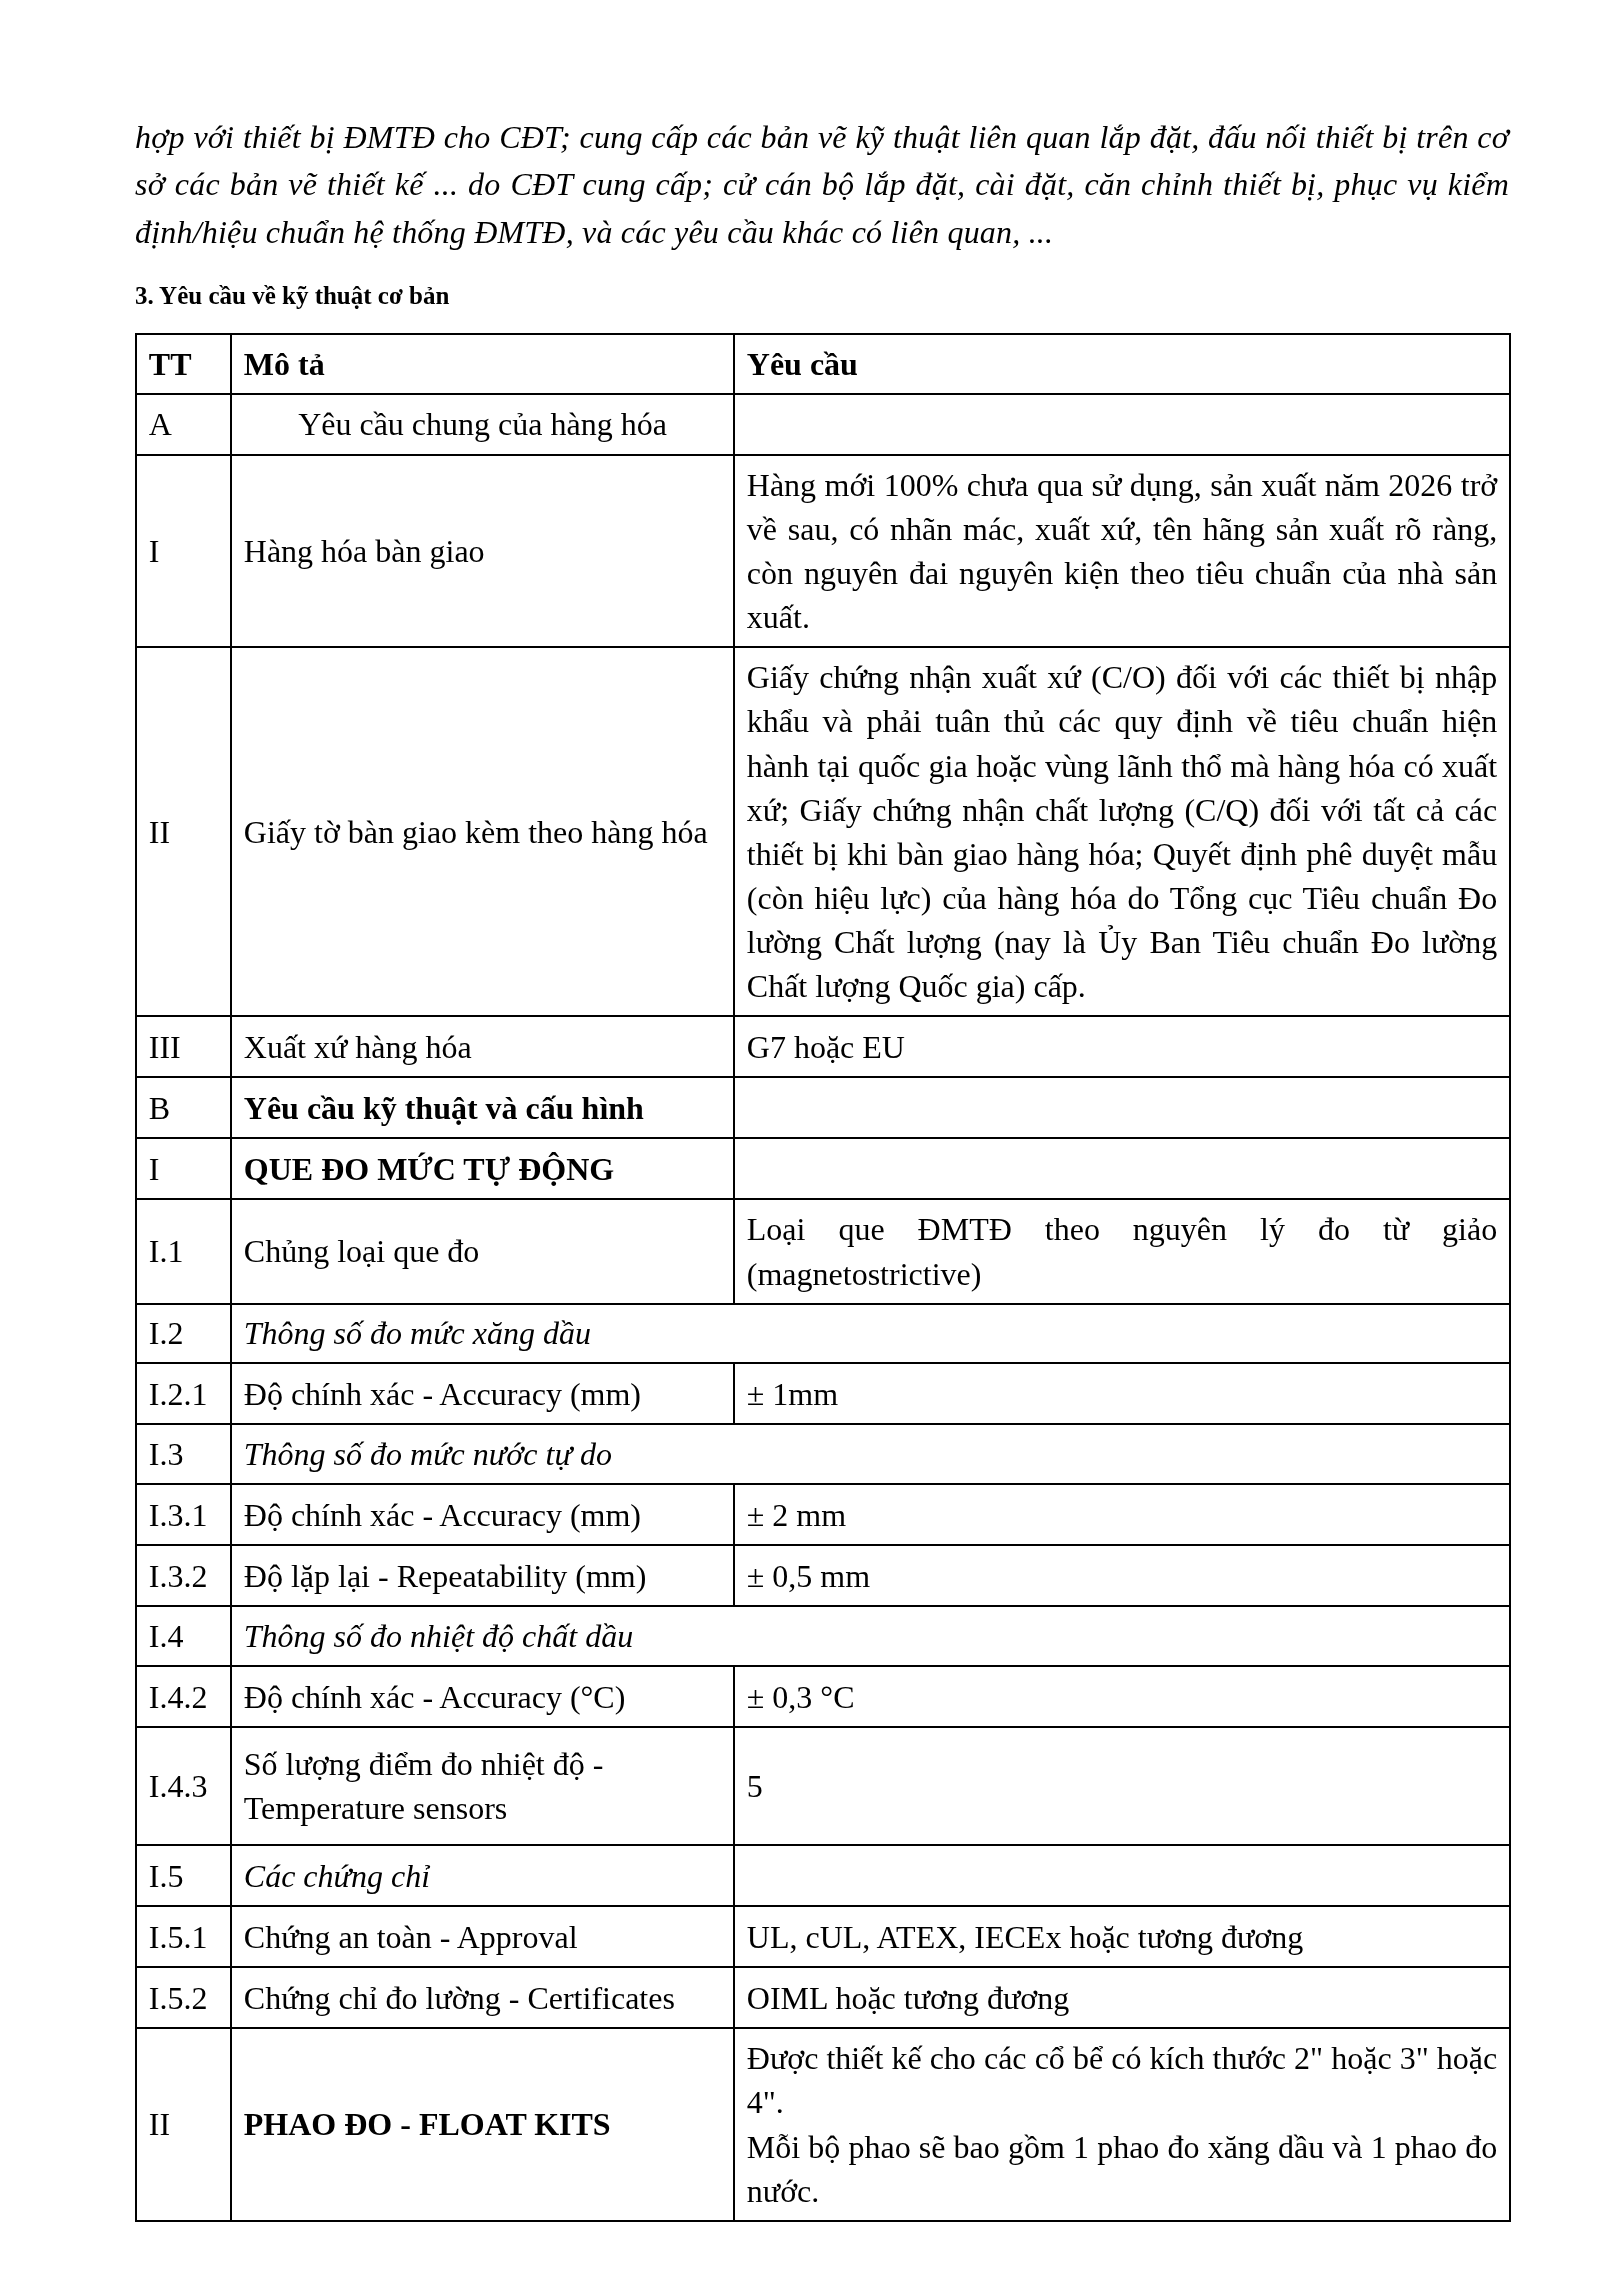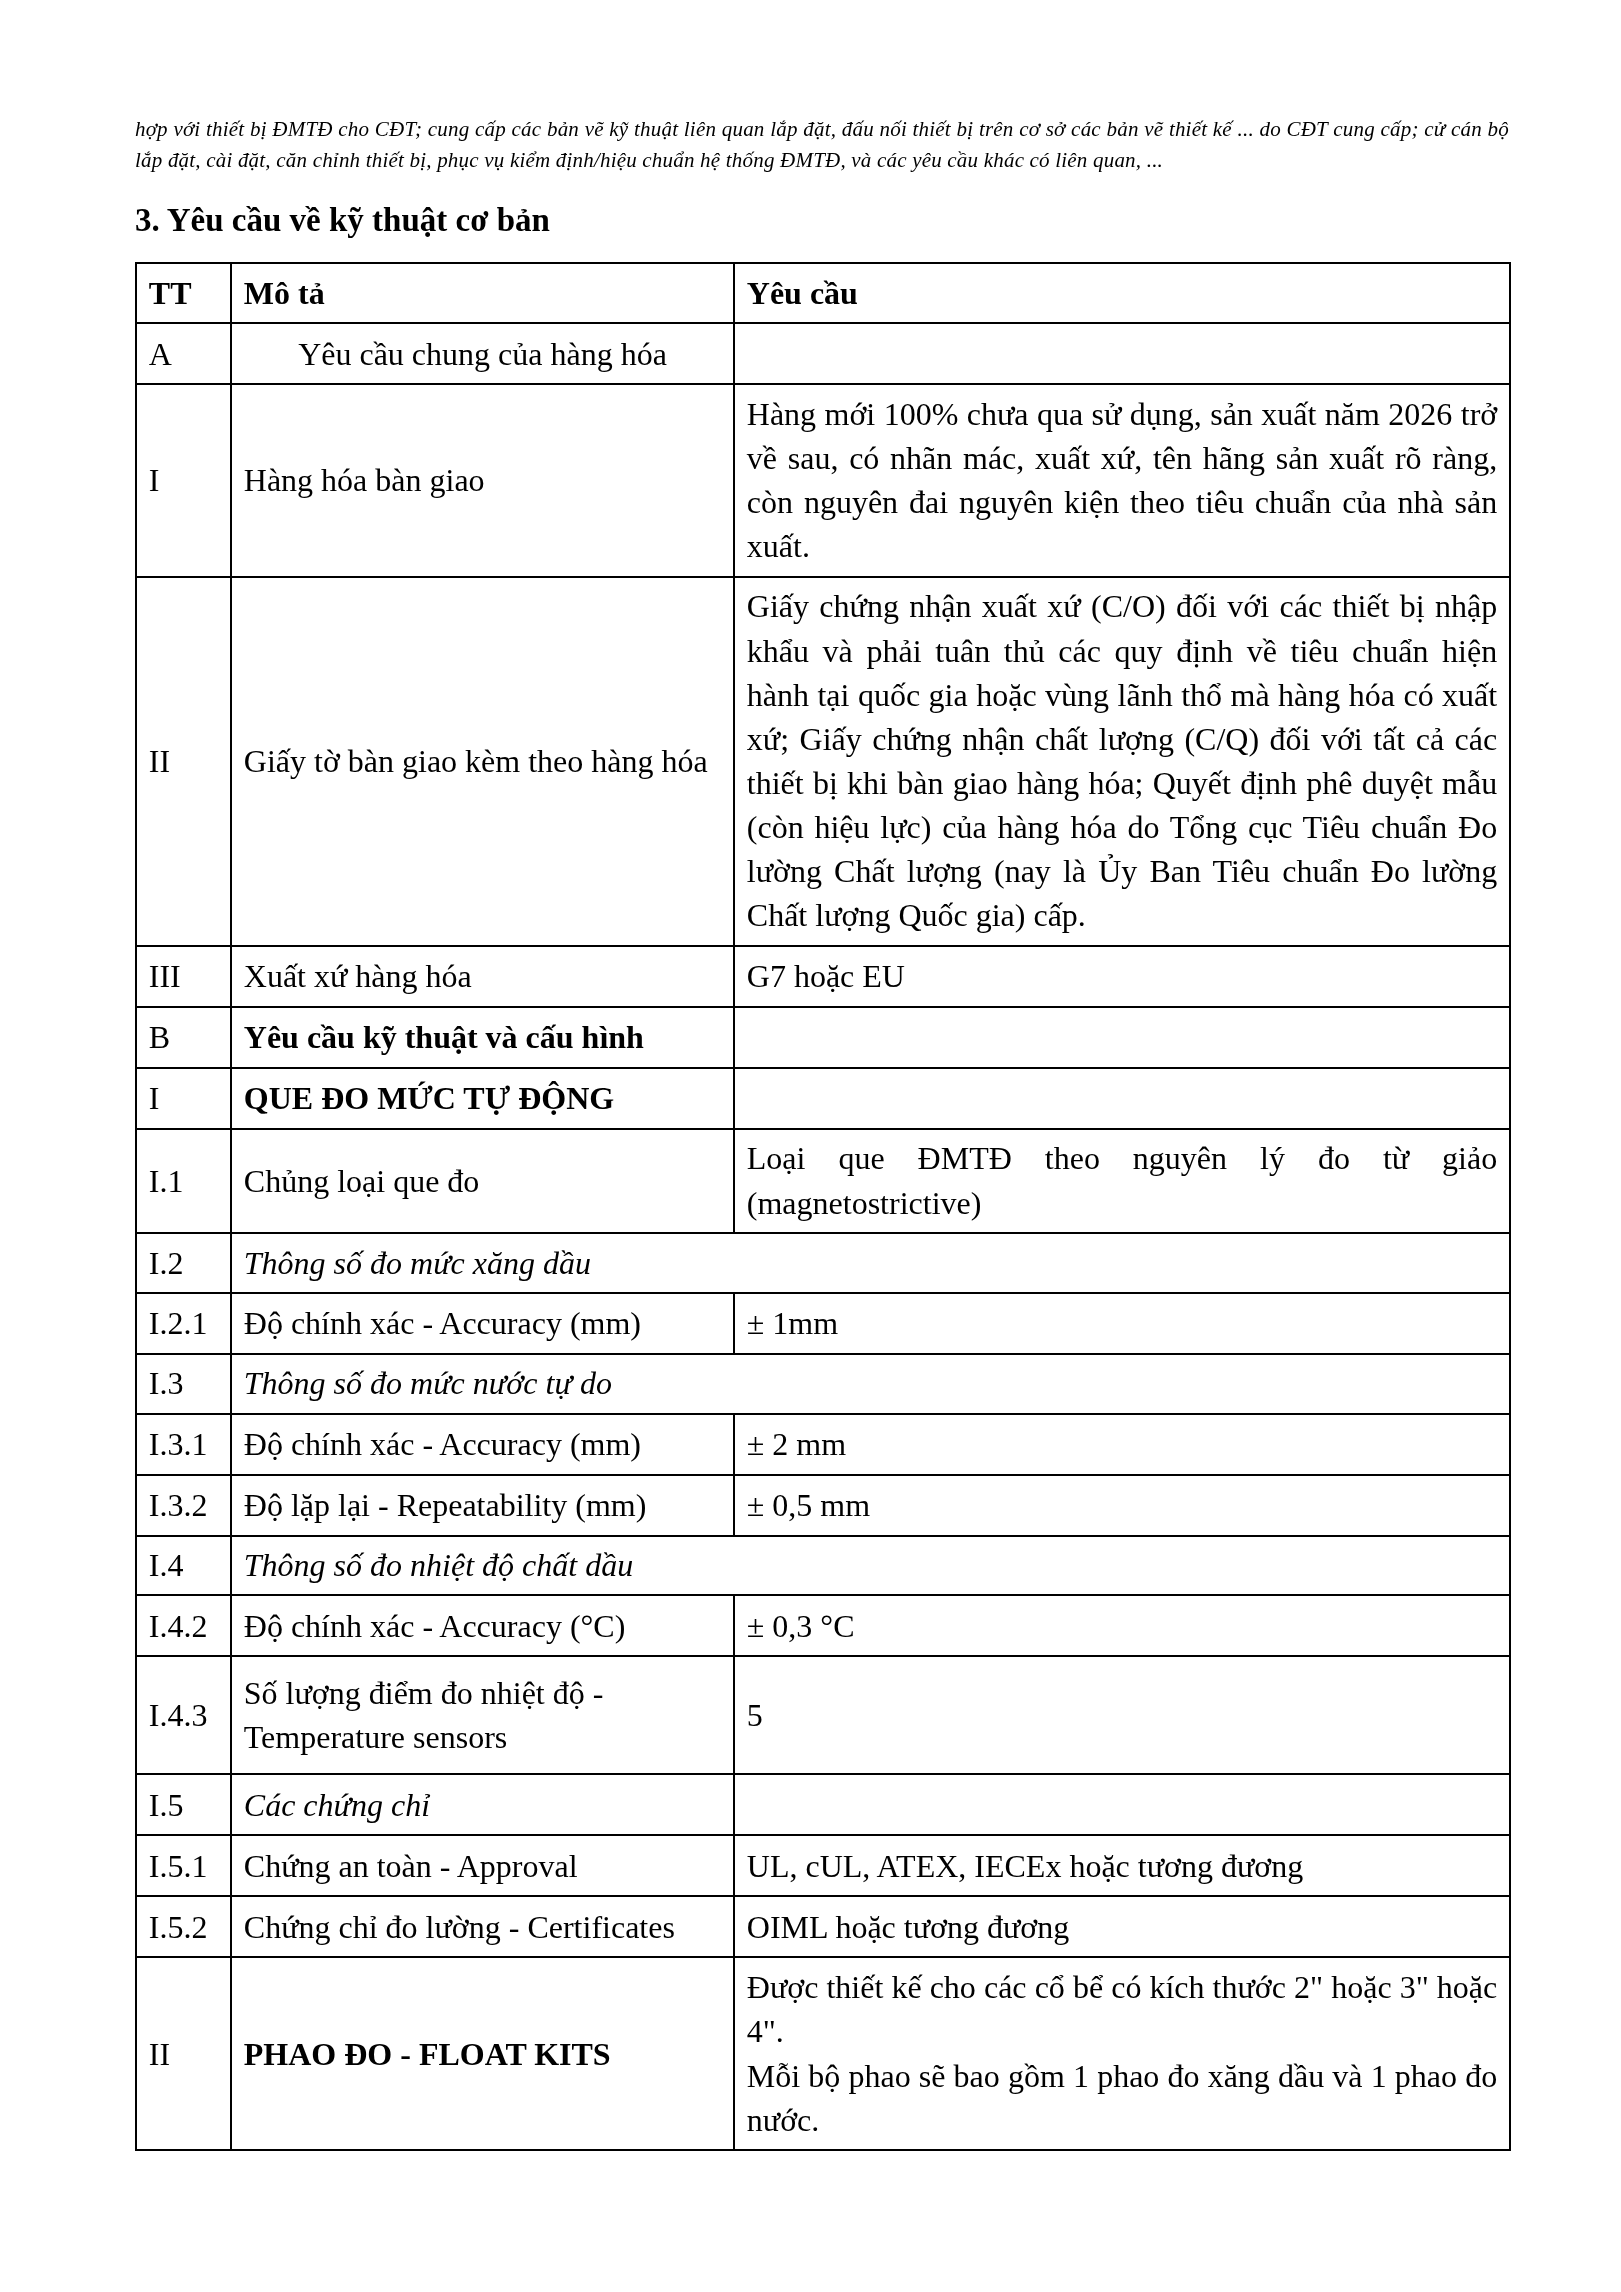--- a/index.html
+++ b/index.html
@@ -9,28 +9,28 @@
     width: 1621px;
     height: 2293px;
     margin: 0 auto;
     background: #ffffff;
     color: #000000;
     font-family: "Liberation Serif", "DejaVu Serif", serif;
     padding: 114px 112px 59px 135px;
     overflow: hidden;
   }
   .intro {
-    font-size: 21px;
+    font-size: 32px;
     font-style: italic;
     line-height: 1.48;
     text-align: justify;
     letter-spacing: 0.2px;
   }
   .heading {
-    font-size: 33px;
+    font-size: 25px;
     font-weight: bold;
     margin-top: 25.5px;
     margin-bottom: 23.5px;
   }
   table.req-table {
     width: 1374px;
     border-collapse: collapse;
     table-layout: fixed;
     border: 2.9px solid #000;
     font-size: 32px;

